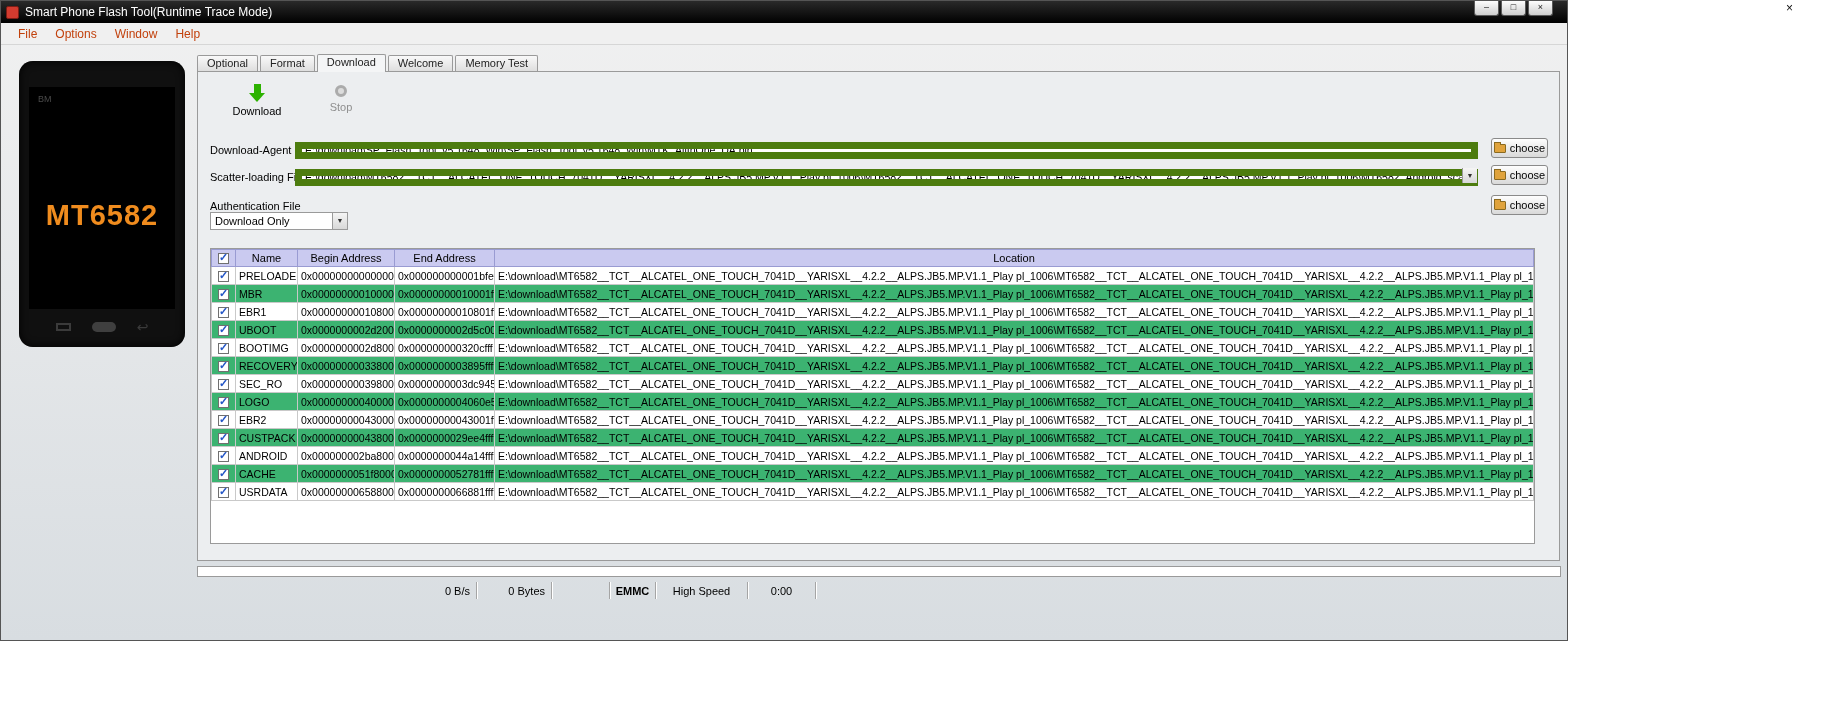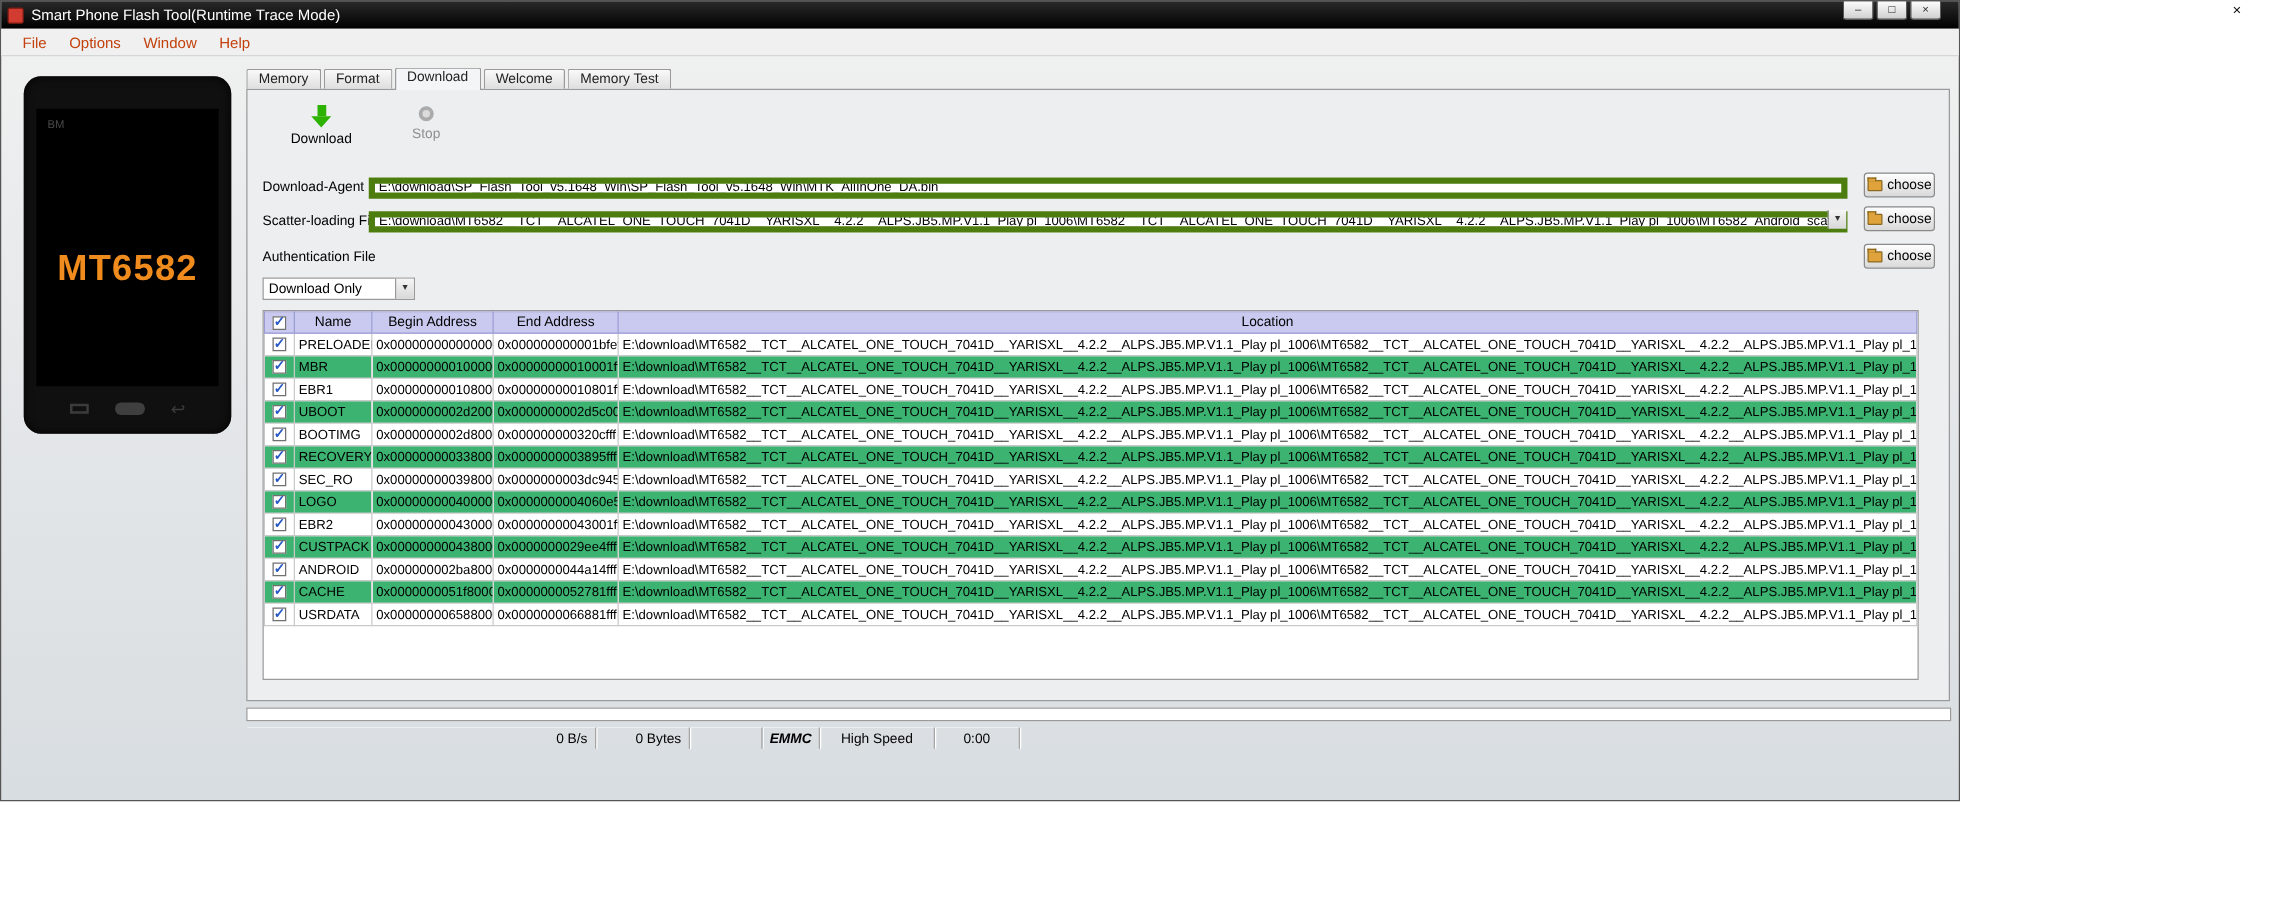--- a/index.html
+++ b/index.html
@@ -48,47 +48,47 @@
   .dl-stem{width:7px;height:9px;background:var(--dlgreen);}
   .dl-head{width:0;height:0;border-left:8px solid transparent;border-right:8px solid transparent;border-top:9px solid var(--dlgreen);}
   .dl-label{font-size:11px;margin-top:3px;color:#000;}
   .stop-btn{position:absolute;left:120px;top:13px;width:46px;text-align:center;}
   .stop-icon{width:12px;height:12px;border:3px solid #ababab;background:#dcdcdc;border-radius:50%;margin:0 auto;}
   .stop-label{font-size:11px;margin-top:4px;color:#8f8f8f;}
 
   
   .form-label{position:absolute;left:12px;font-size:11px;white-space:nowrap;}
   .field-wrap{position:absolute;left:97px;width:1183px;height:17px;}
-  .field-wrap input{width:100%;height:17px;border:5px solid #4d7c0f;font-family:"Liberation Sans",sans-serif;font-size:10.5px;padding:0 3px;background:#fff;color:#000;}
+  .field-wrap input{width:100%;height:17px;border:7px solid #4d7c0f;font-family:"Liberation Sans",sans-serif;font-size:10.5px;padding:0 3px;background:#fff;color:#000;}
   .field-wrap input::placeholder{color:#9a9a9a;}
   .combo-arrow{position:absolute;right:1px;top:1px;width:15px;height:15px;background:linear-gradient(#f5f5f5,#d8d8d8);border-left:1px solid #9a9a9a;font-size:7px;line-height:15px;text-align:center;color:#333;}
   .choose-btn{position:absolute;left:1293px;width:57px;height:20px;background:linear-gradient(#fefefe,#d9d9d9);border:1px solid #8a8a8a;border-radius:3px;font-size:11px;display:flex;align-items:center;justify-content:center;gap:4px;color:#000;}
   .folder-icon{width:12px;height:9px;background:#e0a33c;border:1px solid #8a6a20;border-radius:1px;position:relative;flex:0 0 auto;}
   .folder-icon::before{content:"";position:absolute;left:-1px;top:-3px;width:5px;height:2px;background:#e0a33c;border:1px solid #8a6a20;border-bottom:none;}
 
-  .mode-select{position:absolute;left:12px;top:150px;width:122px;height:18px;border:1px solid #9a9a9a;background:#fff;font-size:11px;line-height:16px;padding-left:4px;}
+  .mode-select{position:absolute;left:12px;top:140px;width:138px;height:18px;border:1px solid #9a9a9a;background:#fff;font-size:11px;line-height:16px;padding-left:4px;}
   .mode-select .combo-arrow{top:0;right:0;height:16px;line-height:16px;}
 
   
   .table-wrap{position:absolute;left:12px;top:176px;width:1325px;height:296px;background:#fff;border:1px solid #9a9a9a;overflow:hidden;}
   table.parts{border-collapse:collapse;width:100%;table-layout:fixed;font-size:10.5px;}
   table.parts th{background:var(--lavender);border:1px solid #999bd2;height:17px;font-weight:normal;text-align:center;padding:0 2px;font-size:11px;}
   table.parts td{border:1px solid #c9c9c9;height:18px;padding:0 3px;white-space:nowrap;overflow:hidden;background:#fff;}
   table.parts tr.green td{background:var(--green);}
   td.cb-cell,th.cb-cell{text-align:center;padding:0;}
   .cb{display:inline-block;width:11px;height:11px;background:#fff;border:1px solid #707070;position:relative;vertical-align:middle;}
   .cb.checked::after{content:"✓";position:absolute;left:0px;top:-3px;color:#2456c6;font-size:11px;font-weight:bold;}
 
   
   .progress{position:absolute;left:196px;top:521px;width:1364px;height:11px;background:#fff;border:1px solid #9a9a9a;}
   .statusbar{position:absolute;left:196px;top:537px;width:1364px;height:17px;display:flex;font-size:11px;align-items:stretch;}
   .seg{border-right:1px solid #a5a5a5;box-shadow:1px 0 0 #fff;display:flex;align-items:center;padding:0 6px;white-space:nowrap;}
   .seg.right{justify-content:flex-end;}
   .seg.center{justify-content:center;}
-  .seg.bold{font-weight:bold;font-style:italic;}
+  .seg.bold{font-weight:bold;}
   .seg.grow{flex:1;border-right:none;box-shadow:none;}
 
   
   .screen-close{position:absolute;left:1786px;top:1px;font-size:12px;color:#111;}
 </style>
 </head>
 <body>
 
 <div class="stage">
 
@@ -121,21 +121,21 @@
           <div class="phone-chip">MT6582</div>
         </div>
         <div class="phone-nav">
           <span class="nav-menu"></span>
           <span class="nav-home"></span>
           <span class="nav-back">↩</span>
         </div>
       </div>
 
       <div class="tabstrip">
-        <div class="tab">Memory</div>
+        <div class="tab">Optional</div>
         <div class="tab">Format</div>
         <div class="tab active">Download</div>
         <div class="tab">Welcome</div>
         <div class="tab">Memory Test</div>
       </div>
 
       <div class="tab-panel">
 
         <div class="dl-btn">
           <div class="dl-icon">

